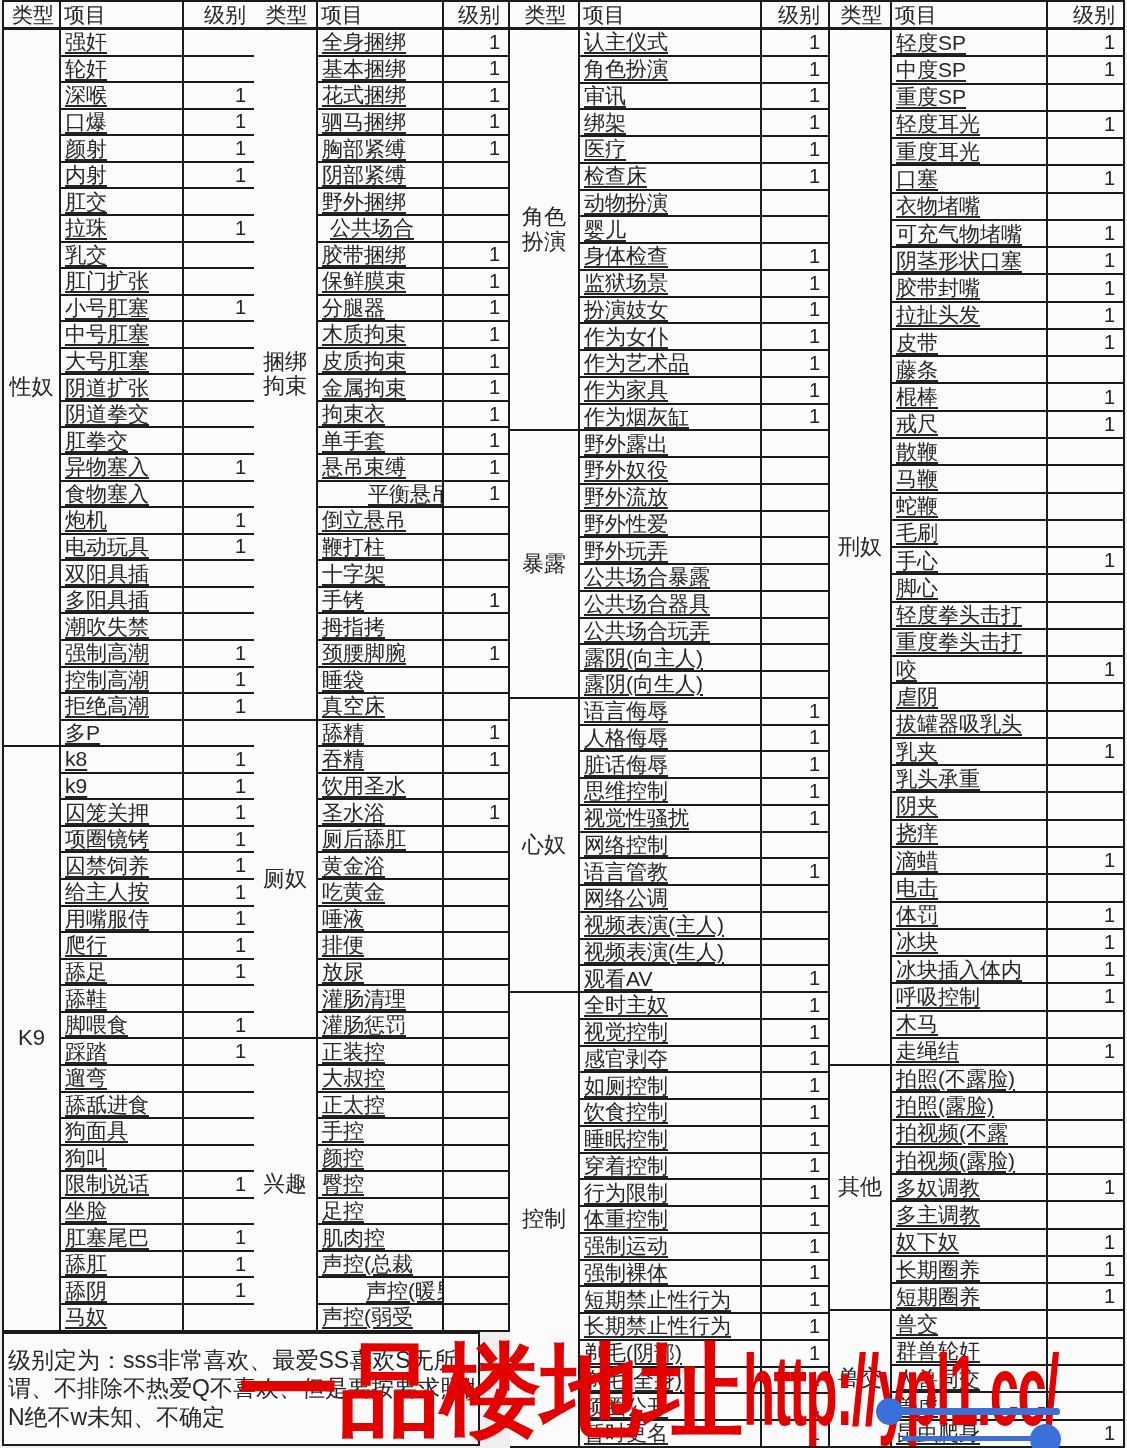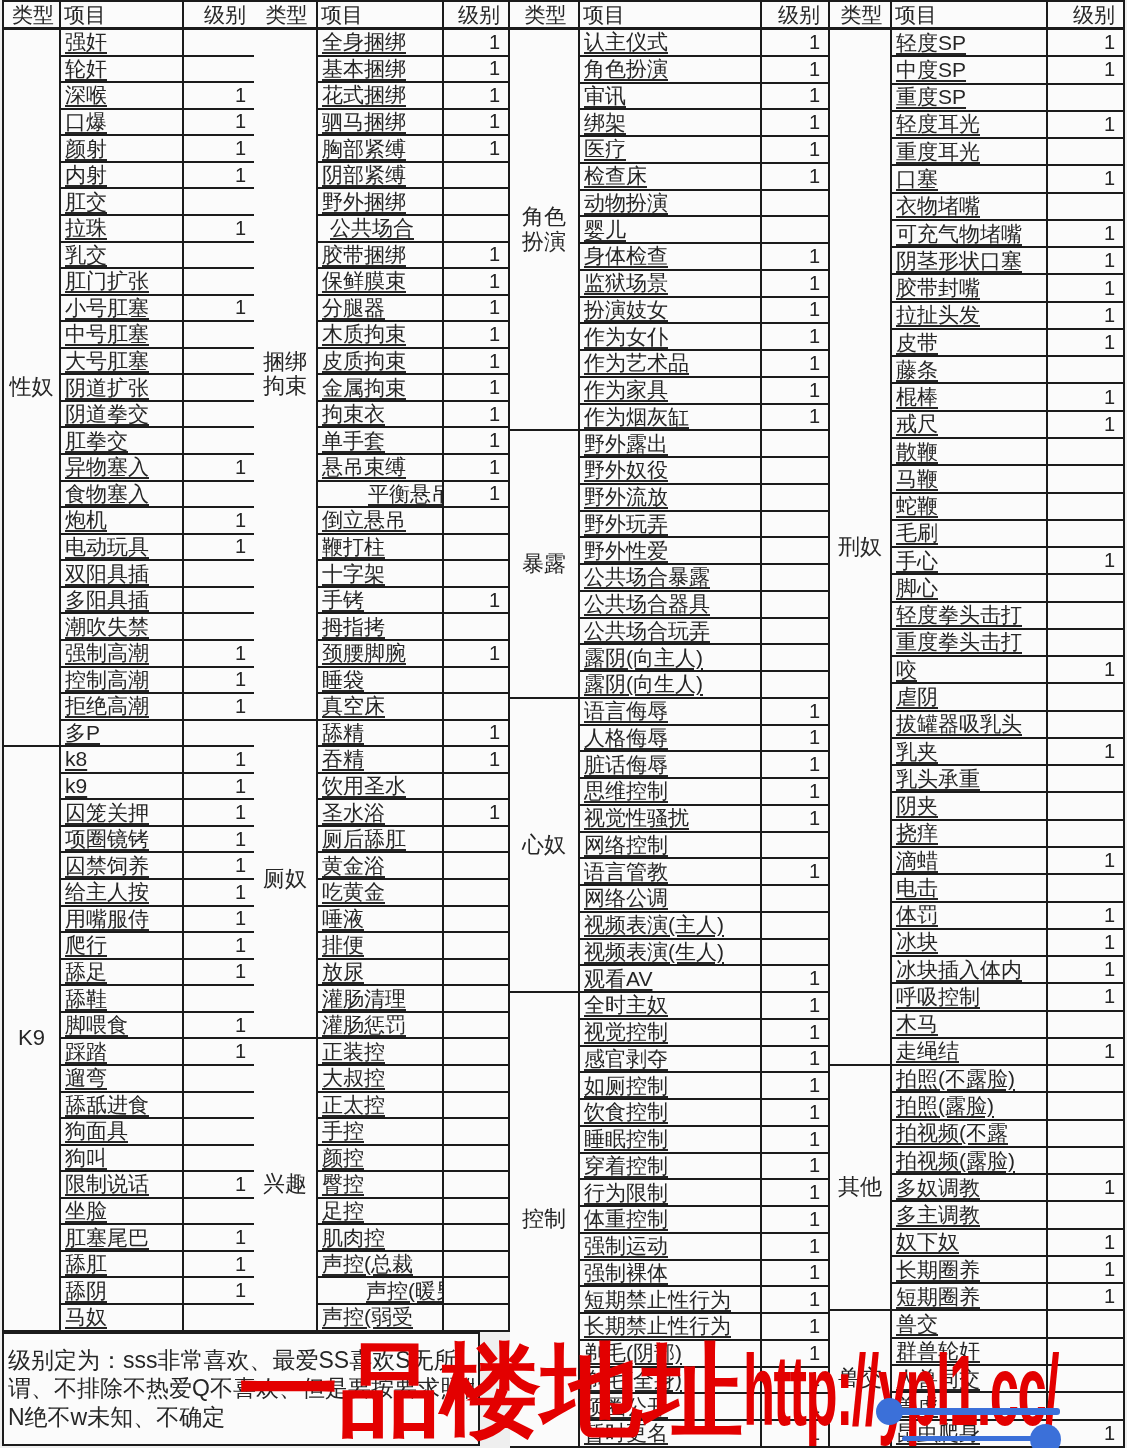--- a/index.html
+++ b/index.html
@@ -789,27 +789,27 @@
             <div class="cell level-col num"></div>
           </div>
           <div class="row">
             <div class="cell item-col">
               <div class="item-label" style="display: inline;">野外流放</div>
             </div>
             <div class="cell level-col num"></div>
           </div>
           <div class="row">
             <div class="cell item-col">
+              <div class="item-label" style="display: inline;">野外性爱</div>
+            </div>
+            <div class="cell level-col num"></div>
+          </div>
+          <div class="row">
+            <div class="cell item-col">
               <div class="item-label" style="display: inline;">野外玩弄</div>
-            </div>
-            <div class="cell level-col num"></div>
-          </div>
-          <div class="row">
-            <div class="cell item-col">
-              <div class="item-label" style="display: inline;">野外性爱</div>
             </div>
             <div class="cell level-col num"></div>
           </div>
           <div class="row">
             <div class="cell item-col">
               <div class="item-label" style="display: inline;">公共场合暴露</div>
             </div>
             <div class="cell level-col num"></div>
           </div>
           <div class="row">

